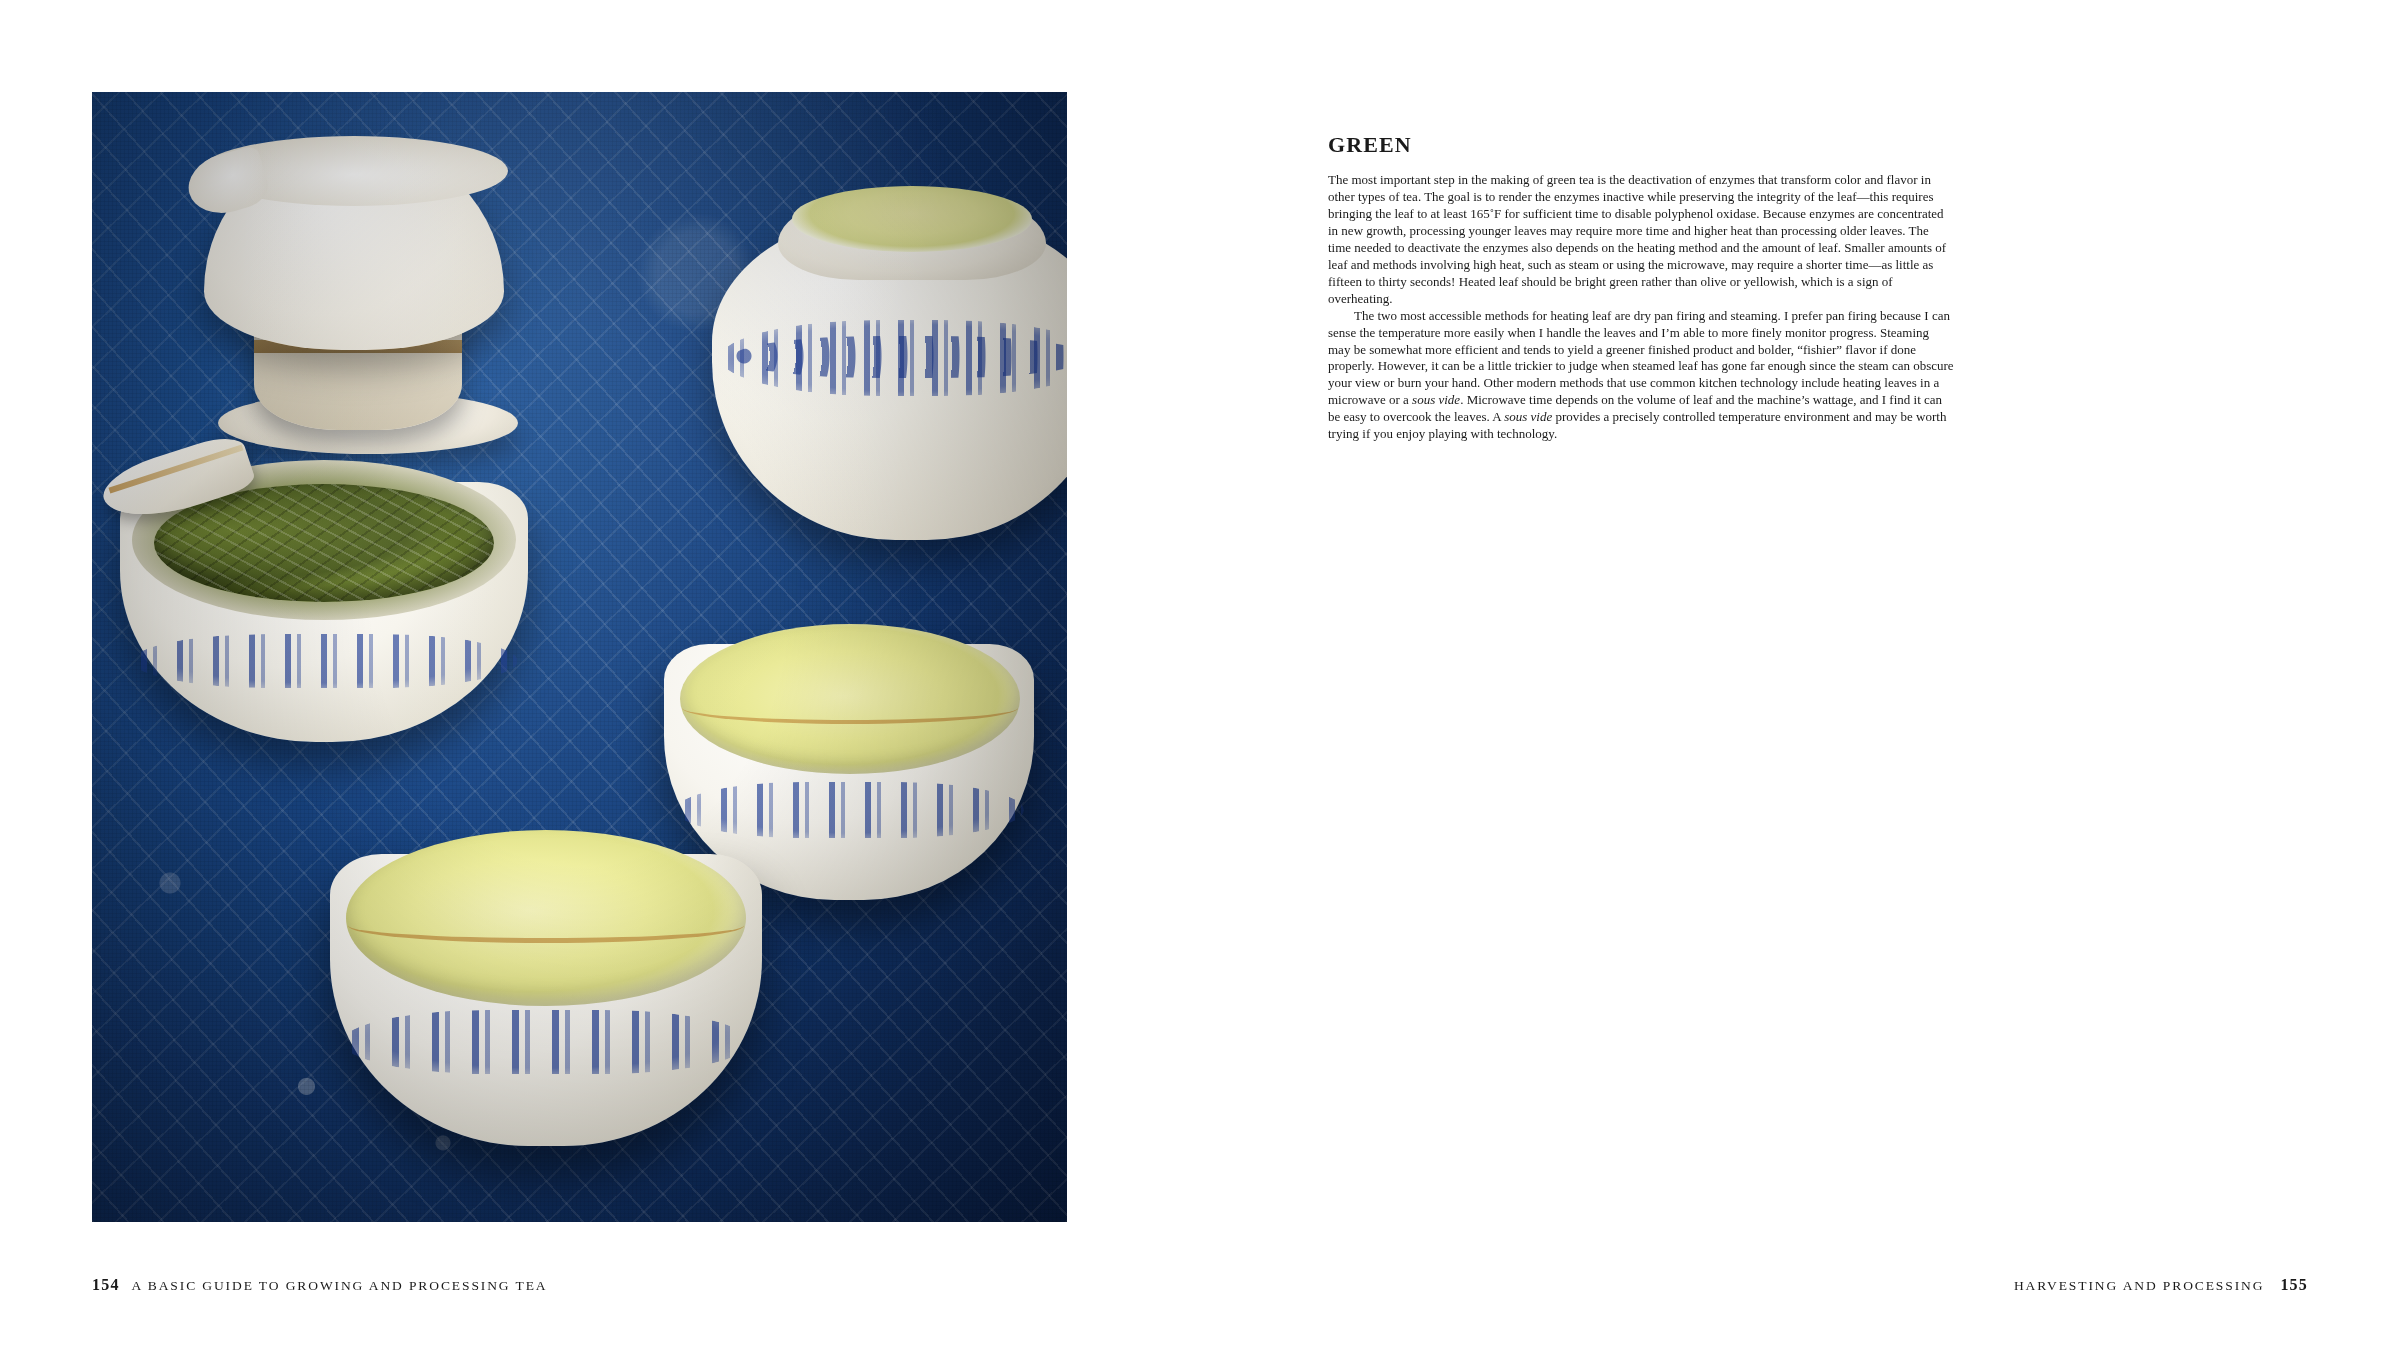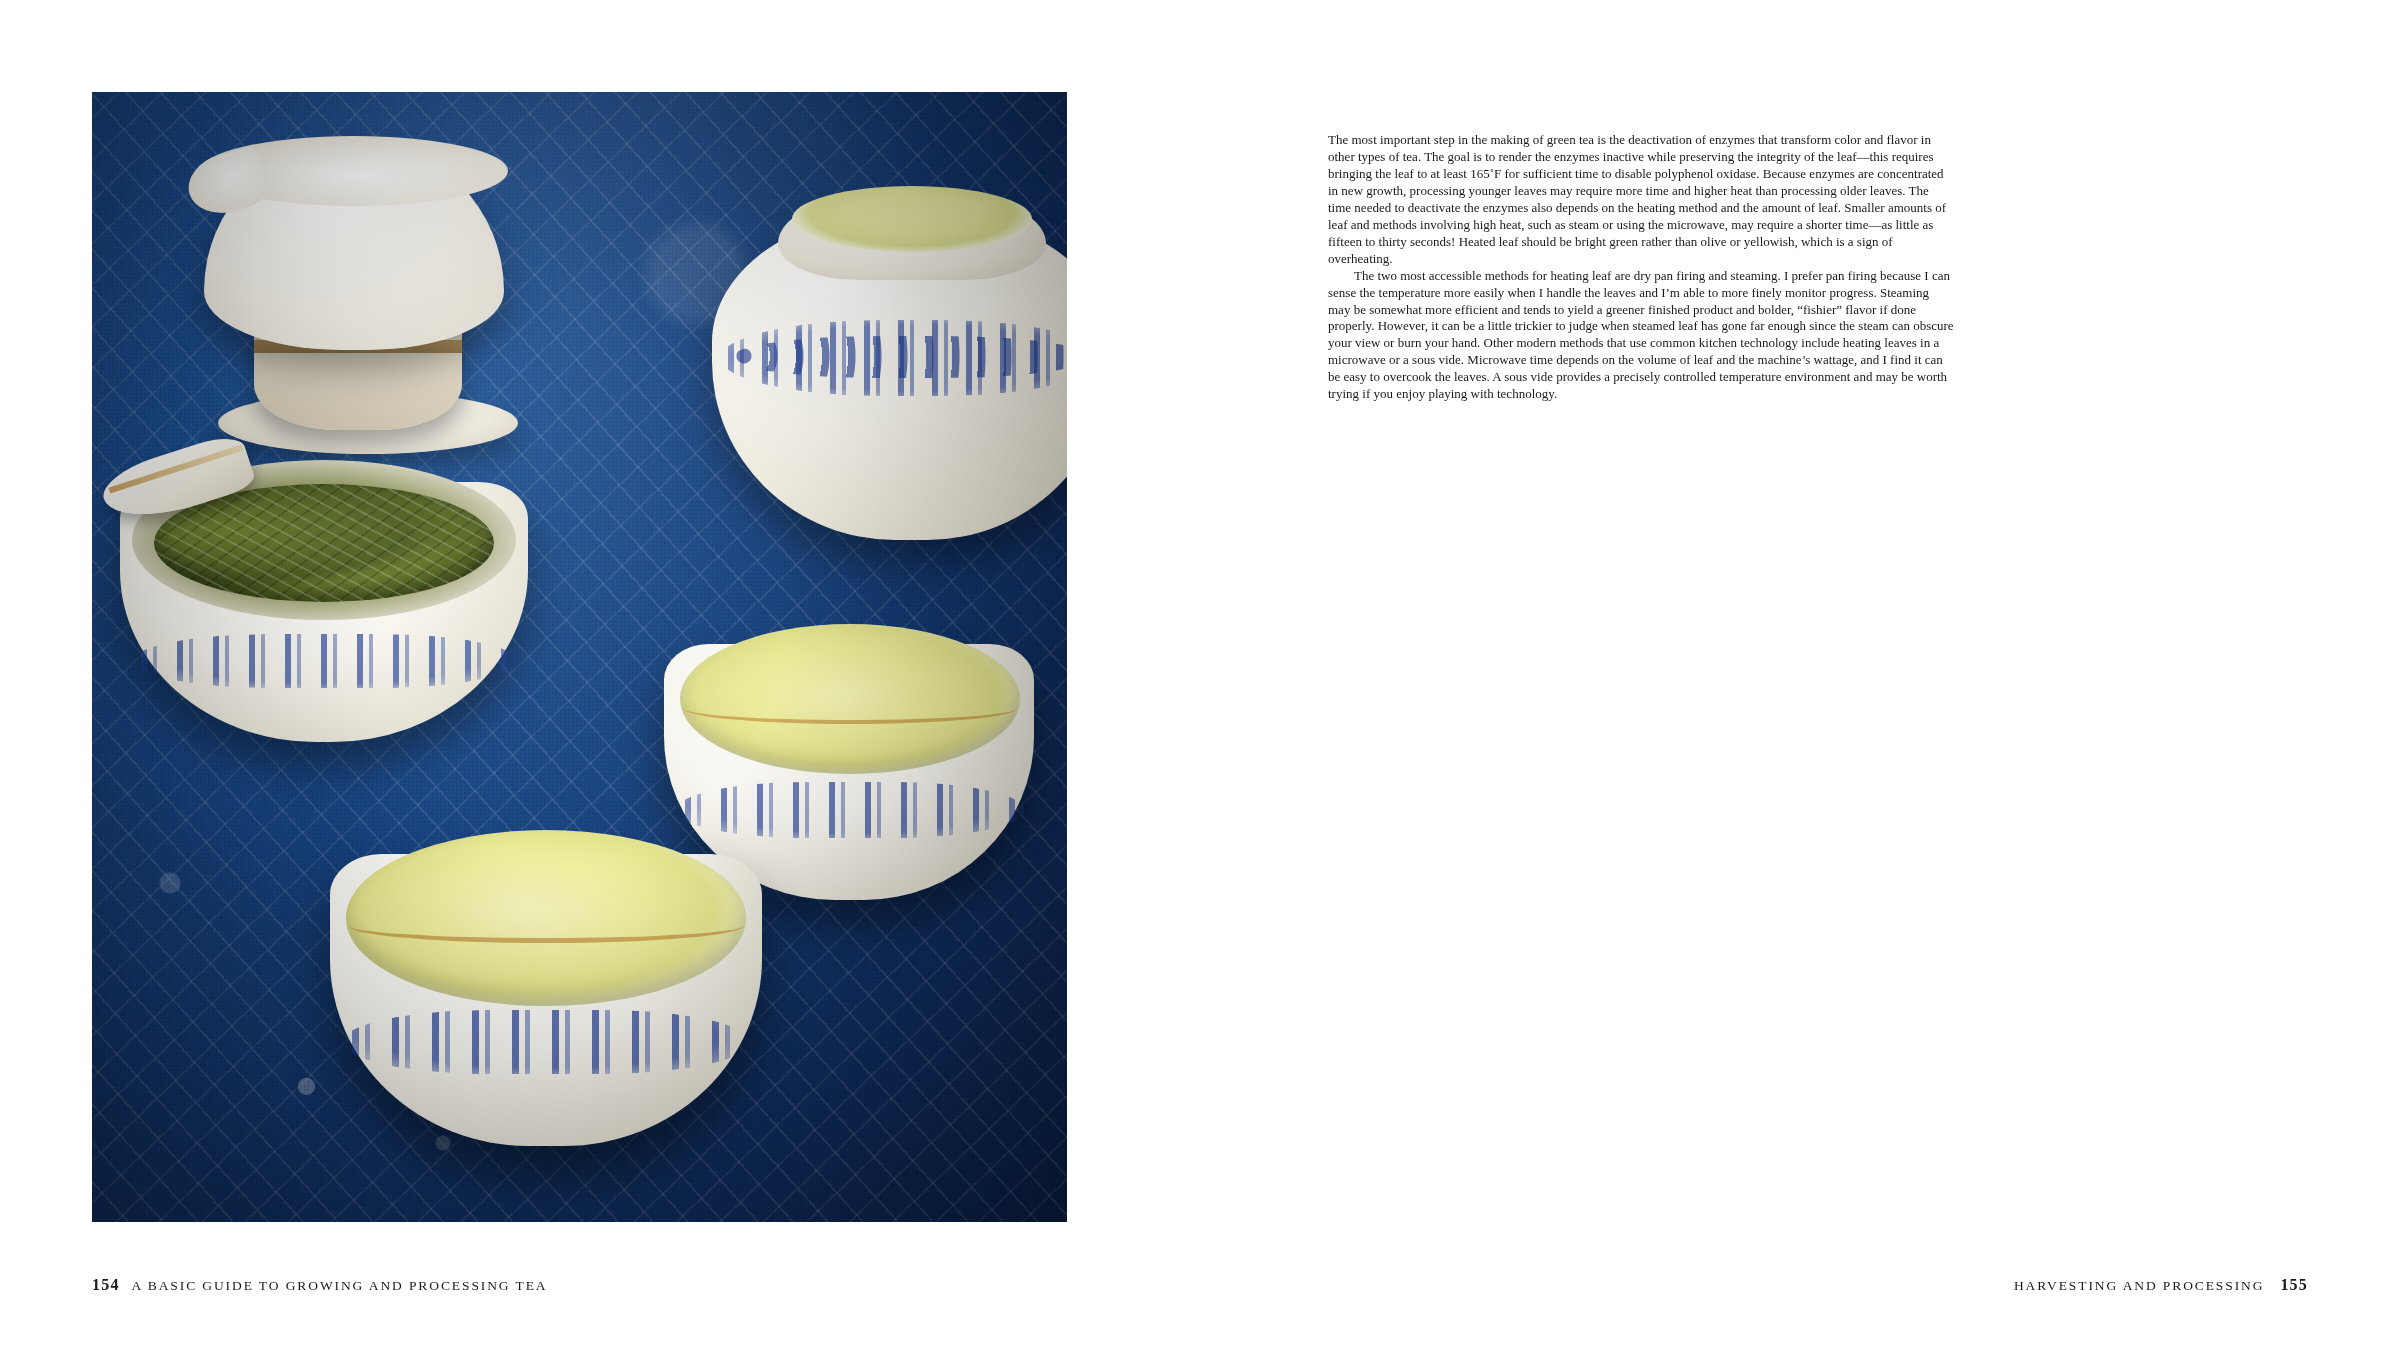--- a/index.html
+++ b/index.html
@@ -325,21 +325,21 @@
   }
   .body-par {
     font-size: 13px;
     line-height: 1.305;
     margin: 0;
     text-align: left;
   }
   .body-par + .body-par {
     text-indent: 26px;
   }
-  .it { }
+  .it { font-style: italic; }
 </style>
 </head>
 <body>
 
 <div class="spread">
 
   <div class="page page-left">
 
     <div class="photo-frame">
       <div class="cloth"></div>
@@ -383,20 +383,21 @@
     <div class="folio folio-left">
       <span class="folio-num">154</span><span class="folio-title">A BASIC GUIDE TO GROWING AND PROCESSING TEA</span>
     </div>
   </div>
 
   <div class="gutter"></div>
 
   <div class="page page-right">
 
     <div class="text-col">
+      <h2 class="section-heading">GREEN</h2>
 
       <p class="body-par">The most important step in the making of green tea is the deactivation of enzymes that transform color and flavor in other types of tea. The goal is to render the enzymes inactive while preserving the integrity of the leaf—this requires bringing the leaf to at least 165˚F for sufficient time to disable polyphenol oxidase. Because enzymes are concentrated in new growth, processing younger leaves may require more time and higher heat than processing older leaves. The time needed to deactivate the enzymes also depends on the heating method and the amount of leaf. Smaller amounts of leaf and methods involving high heat, such as steam or using the microwave, may require a shorter time—as little as fifteen to thirty seconds! Heated leaf should be bright green rather than olive or yellowish, which is a sign of overheating.</p>
 
       <p class="body-par"><span>The two most accessible methods for heating leaf are dry pan firing and steaming. I prefer pan firing because I can sense the temperature more easily when I handle the leaves and I’m able to more finely monitor progress. Steaming may be somewhat more efficient and tends to yield a greener finished product and bolder, “fishier” flavor if done properly. However, it can be a little trickier to judge when steamed leaf has gone far enough since the steam can obscure your view or burn your hand. Other modern methods that use common kitchen technology include heating leaves in a microwave or a </span><span class="it">sous vide</span><span>. Microwave time depends on the volume of leaf and the machine’s wattage, and I find it can be easy to overcook the leaves. A </span><span class="it">sous vide</span><span> provides a precisely controlled temperature environment and may be worth trying if you enjoy playing with technology.</span></p>
     </div>
 
     <div class="folio folio-right">
       <span class="folio-title">HARVESTING AND PROCESSING</span><span class="folio-num">155</span>
     </div>
   </div>

